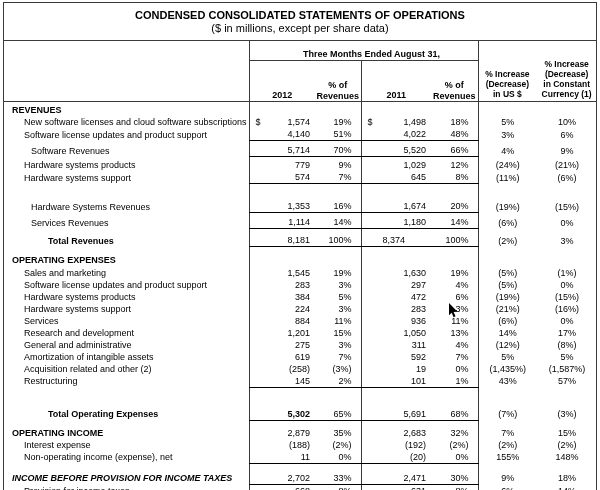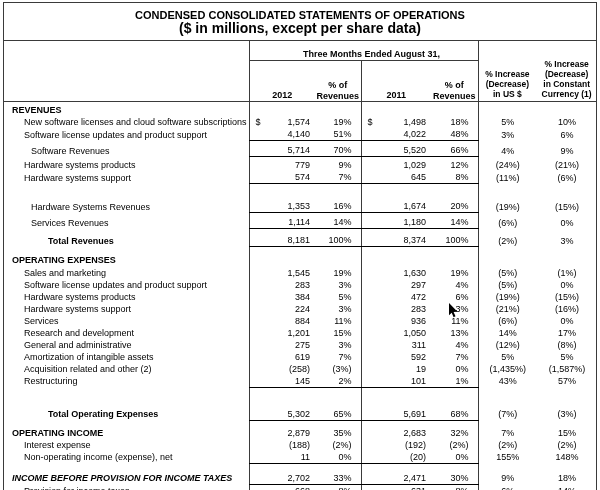--- a/index.html
+++ b/index.html
@@ -2,21 +2,21 @@
 <html><head>
 <meta charset="utf-8">
 <style>
   html,body{margin:0;padding:0;background:#fff;}
   .page{position:relative;width:600px;height:490px;background:#fff;overflow:hidden;
         font-family:"Liberation Sans",sans-serif;color:#000;}
   .sheet{position:absolute;left:3px;top:2px;width:594px;height:496px;
          border:1px solid #3a3a3a;border-bottom:none;box-sizing:border-box;}
   .titleblock{border-bottom:1px solid #3a3a3a;text-align:center;padding:6px 0 5px 0;}
   .tline{font-weight:bold;font-size:11px;line-height:13px;}
-  .tline3{font-weight:bold;font-size:14px;line-height:13px;}
+  .tline3{font-weight:normal;font-size:11px;line-height:13px;}
   table{border-collapse:collapse;width:593px;table-layout:fixed;}
   th,td{padding:0;margin:0;font-size:9px;line-height:12px;vertical-align:bottom;
         font-weight:normal;white-space:nowrap;}
   thead th{font-weight:bold;text-align:center;}
   .bl{border-left:1px solid #3a3a3a;}
   .bandb{border-bottom:1px solid #3a3a3a;}
   .hperiod{vertical-align:bottom;border-bottom:1px solid #3a3a3a;height:19px;font-size:9px;padding-left:16px;}
   .hyr{height:40px;}
   .hpct{white-space:pre-line;line-height:10.5px;}
   .hinc-wrap{display:flex;align-items:flex-end;justify-content:flex-start;height:100%;}
@@ -153,21 +153,21 @@
             <td class="p ul" style="padding-top: 3px;">14%</td>
             <td class="v bl ul" style="padding-top: 3px;"><span>1,180</span></td>
             <td class="p ul" style="padding-top: 3px;">14%</td>
             <td class="c bl" style="padding-top: 3px;">(6%)</td>
             <td class="c" style="padding-top: 3px;">0%</td>
           </tr>
           <tr>
             <td class="lbl ind4 b" style="padding-top: 5px;">Total Revenues</td>
             <td class="v bl ul" style="padding-top: 5px;"><span>8,181</span></td>
             <td class="p ul" style="padding-top: 5px;">100%</td>
-            <td class="v bl ul" style="padding-top: 1px;"><span>8,374</span></td>
+            <td class="v bl ul" style="padding-top: 1px; text-align: center;"><span>8,374</span></td>
             <td class="p ul" style="padding-top: 5px;">100%</td>
             <td class="c bl" style="padding-top: 5px;">(2%)</td>
             <td class="c" style="padding-top: 5px;">3%</td>
           </tr>
           <tr>
             <td class="lbl ind1 b" style="padding-top: 7px;">OPERATING EXPENSES</td>
             <td class="v bl" style="padding-top: 7px;"></td>
             <td class="p" style="padding-top: 7px;"></td>
             <td class="v bl" style="padding-top: 7px;"></td>
             <td class="p" style="padding-top: 7px;"></td>
@@ -259,21 +259,21 @@
             <td class="lbl ind2">Restructuring</td>
             <td class="v bl ul"><span>145</span></td>
             <td class="p ul">2%</td>
             <td class="v bl ul"><span>101</span></td>
             <td class="p ul">1%</td>
             <td class="c bl">43%</td>
             <td class="c">57%</td>
           </tr>
           <tr>
             <td class="lbl ind4 b" style="padding-top: 5px;">Total Operating Expenses</td>
-            <td class="v bl ul" style="padding-top: 19px;"><span>5,302</span></td>
+            <td class="v bl ul" style="padding-top: 19px; font-weight: bold;"><span>5,302</span></td>
             <td class="p ul" style="padding-top: 20px;">65%</td>
             <td class="v bl ul" style="padding-top: 5px;"><span>5,691</span></td>
             <td class="p ul" style="padding-top: 5px;">68%</td>
             <td class="c bl" style="padding-top: 5px;">(7%)</td>
             <td class="c" style="padding-top: 5px;">(3%)</td>
           </tr>
           <tr>
             <td class="lbl ind1 b" style="padding-top: 6px;">OPERATING INCOME</td>
             <td class="v bl" style="padding-top: 6px;"><span>2,879</span></td>
             <td class="p" style="padding-top: 6px;">35%</td>

